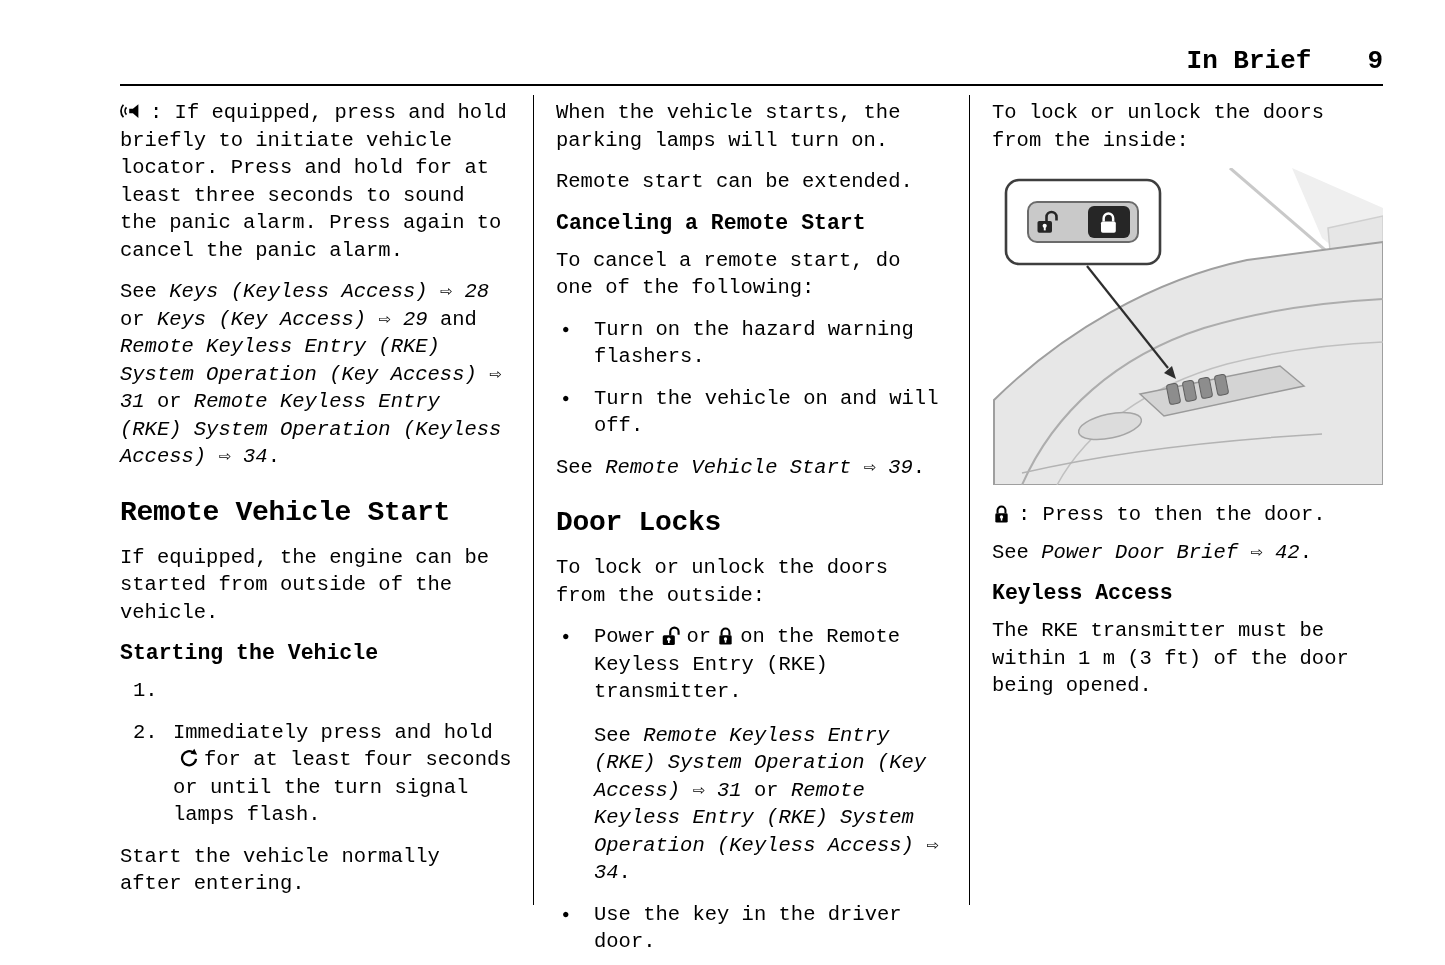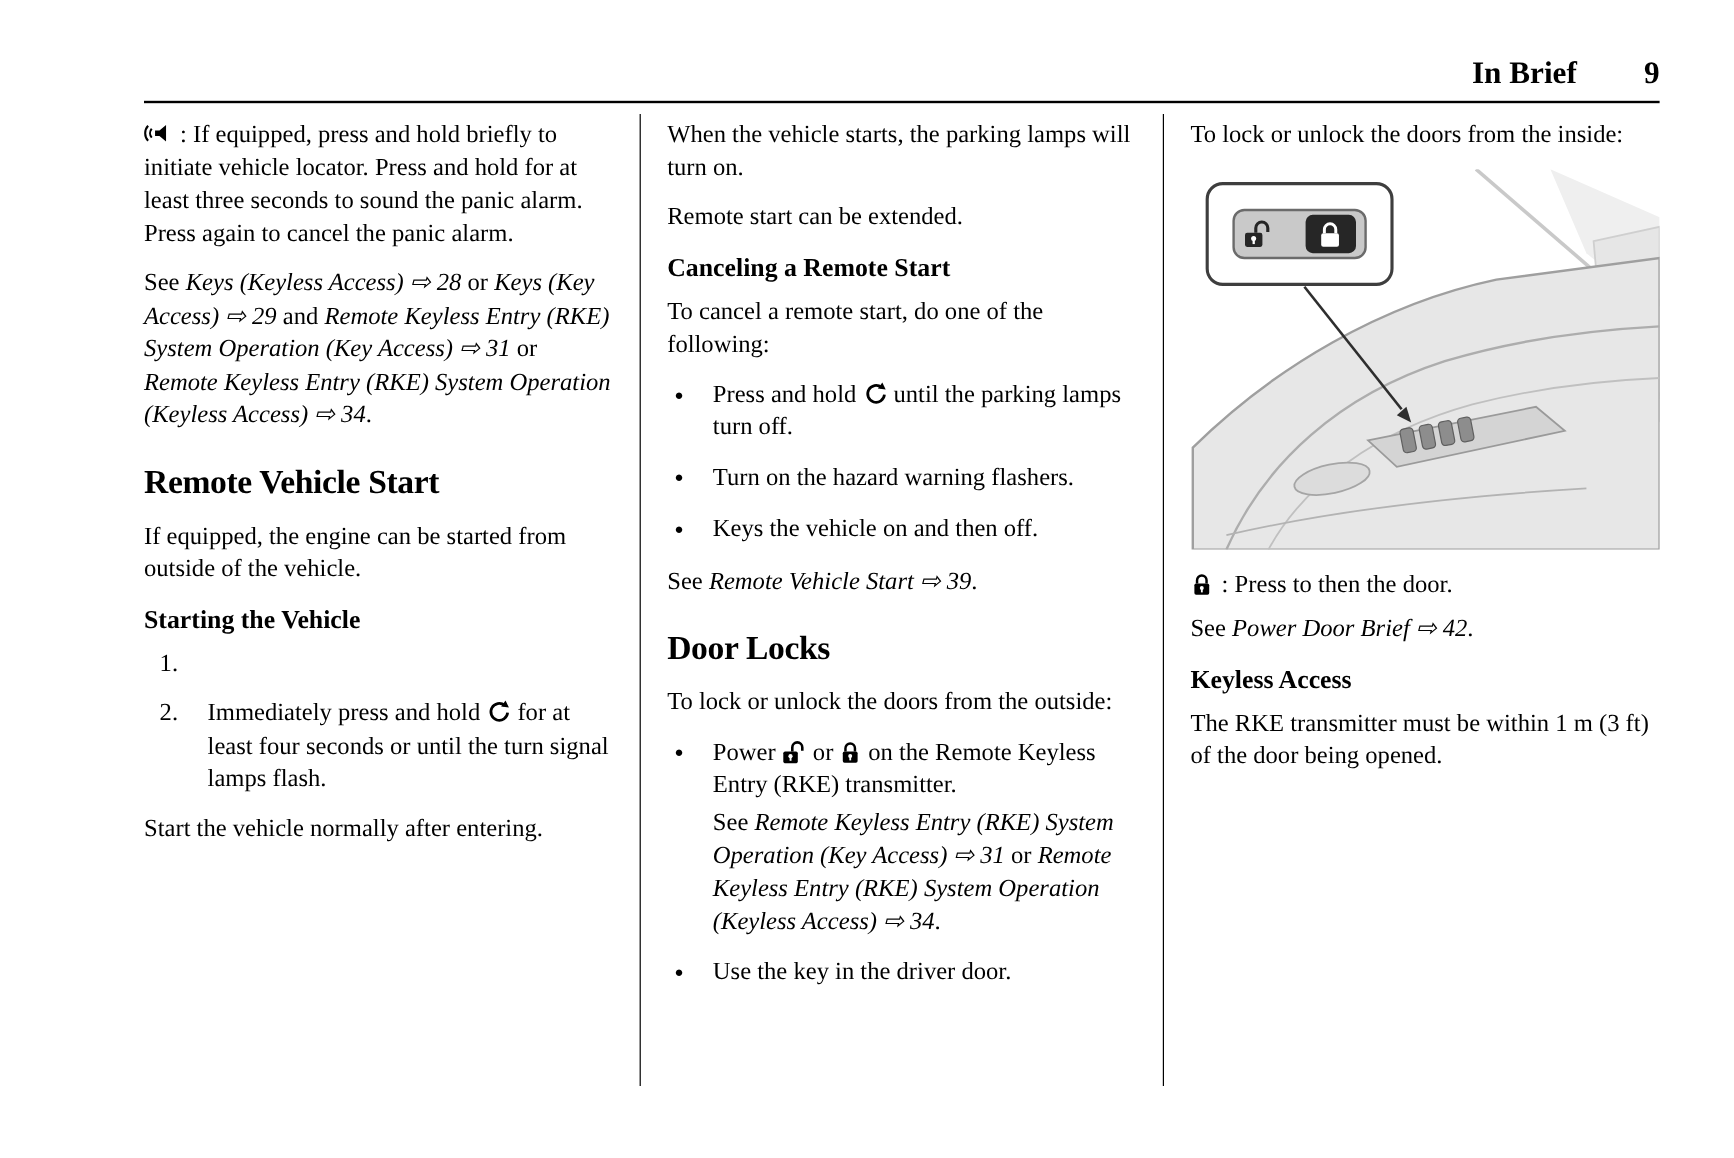--- a/index.html
+++ b/index.html
@@ -1,18 +1,18 @@
 <!DOCTYPE html>
 <html><head>
 <meta charset="utf-8">
 <style>
   html,body { margin:0; padding:0; background:#fff; }
   .page {
     position:relative; width:1445px; height:965px; background:#fff;
-    font-family:Liberation Serif, serif; color:#000; overflow:hidden;
+    font-family:Liberation Mono, monospace; color:#000; overflow:hidden;
   }
   .pagehead {
     position:absolute; top:46px; left:120px; width:1263px;
     display:flex; justify-content:flex-end; align-items:baseline; gap:56px;
     font-weight:bold; font-size:26px;
   }
   .rule { position:absolute; top:84px; left:120px; width:1263px; border-top:2.5px solid #000; }
   .vdiv { position:absolute; top:95px; height:810px; width:0; border-left:1.5px solid #000; }
   .vdiv1 { left:533px; }
   .vdiv2 { left:969px; }
@@ -25,21 +25,21 @@
   .p { margin:0 0 14px; }
   .ref { font-style:italic; }
   .h1 { font-weight:bold; font-size:28px; line-height:33px; margin:25px 0 15px; letter-spacing:-0.3px; }
   .h2 { font-weight:bold; font-size:21.5px; line-height:26px; margin:8px 0 11px; }
 
   .li { display:flex; margin:0 0 14px; }
   .li .li-body { flex:1; }
   .num-li .marker { flex:0 0 40px; padding-left:13px; }
   .bullet-li .marker { flex:0 0 32px; padding-left:6px; }
   .bullet-li .marker::before { content:"●"; font-size:12.5px; position:relative; top:-2px; }
-  .sub-ref { margin:4px 0 14px 38px; }
+  .sub-ref { margin:16px 0 14px 38px; }
 
   .ic { display:inline-block; vertical-align:-4px; margin:0 5px; color:#000; }
   .ic-lead { margin:0 7px 0 0; vertical-align:-4px; }
   .lockline { margin:0 0 10px; }
 
   .figure { margin:8px 0 16px; }
   .fig-svg { display:block; }
   .defs-svg { position:absolute; width:0; height:0; overflow:hidden; }
 </style>
 </head>
@@ -112,33 +112,25 @@
   </section>
 
   <section class="col col2">
     <p class="p">When the vehicle starts, the parking lamps will turn on.</p>
     <p class="p">Remote start can be extended.</p>
     <div class="h2">Canceling a Remote Start</div>
     <p class="p">To cancel a remote start, do one of the following:</p>
 
     <div class="li bullet-li">
       <span class="marker"></span>
-      <span class="li-body">
-        <span>Press and hold</span><svg class="ic" viewBox="0 0 24 24" width="21" height="21">
-            <use href="#ic-remote-start"></use>
-          </svg><span>until the parking lamps turn off.</span>
-      </span>
+      <span class="li-body">Turn on the hazard warning flashers.</span>
     </div>
     <div class="li bullet-li">
       <span class="marker"></span>
-      <span class="li-body">Turn on the hazard warning flashers.</span>
-    </div>
-    <div class="li bullet-li">
-      <span class="marker"></span>
-      <span class="li-body">Keys the vehicle on and then off.</span>
+      <span class="li-body">Turn the vehicle on and will off.</span>
     </div>
 
     <p class="p">
       <span>See </span><span class="ref">Remote Vehicle Start</span><span class="ref"> ⇨ 39</span><span>.</span>
     </p>
 
     <div class="h1">Door Locks</div>
     <p class="p">To lock or unlock the doors from the outside:</p>
 
     <div class="li bullet-li" style="margin-bottom:4px;">

